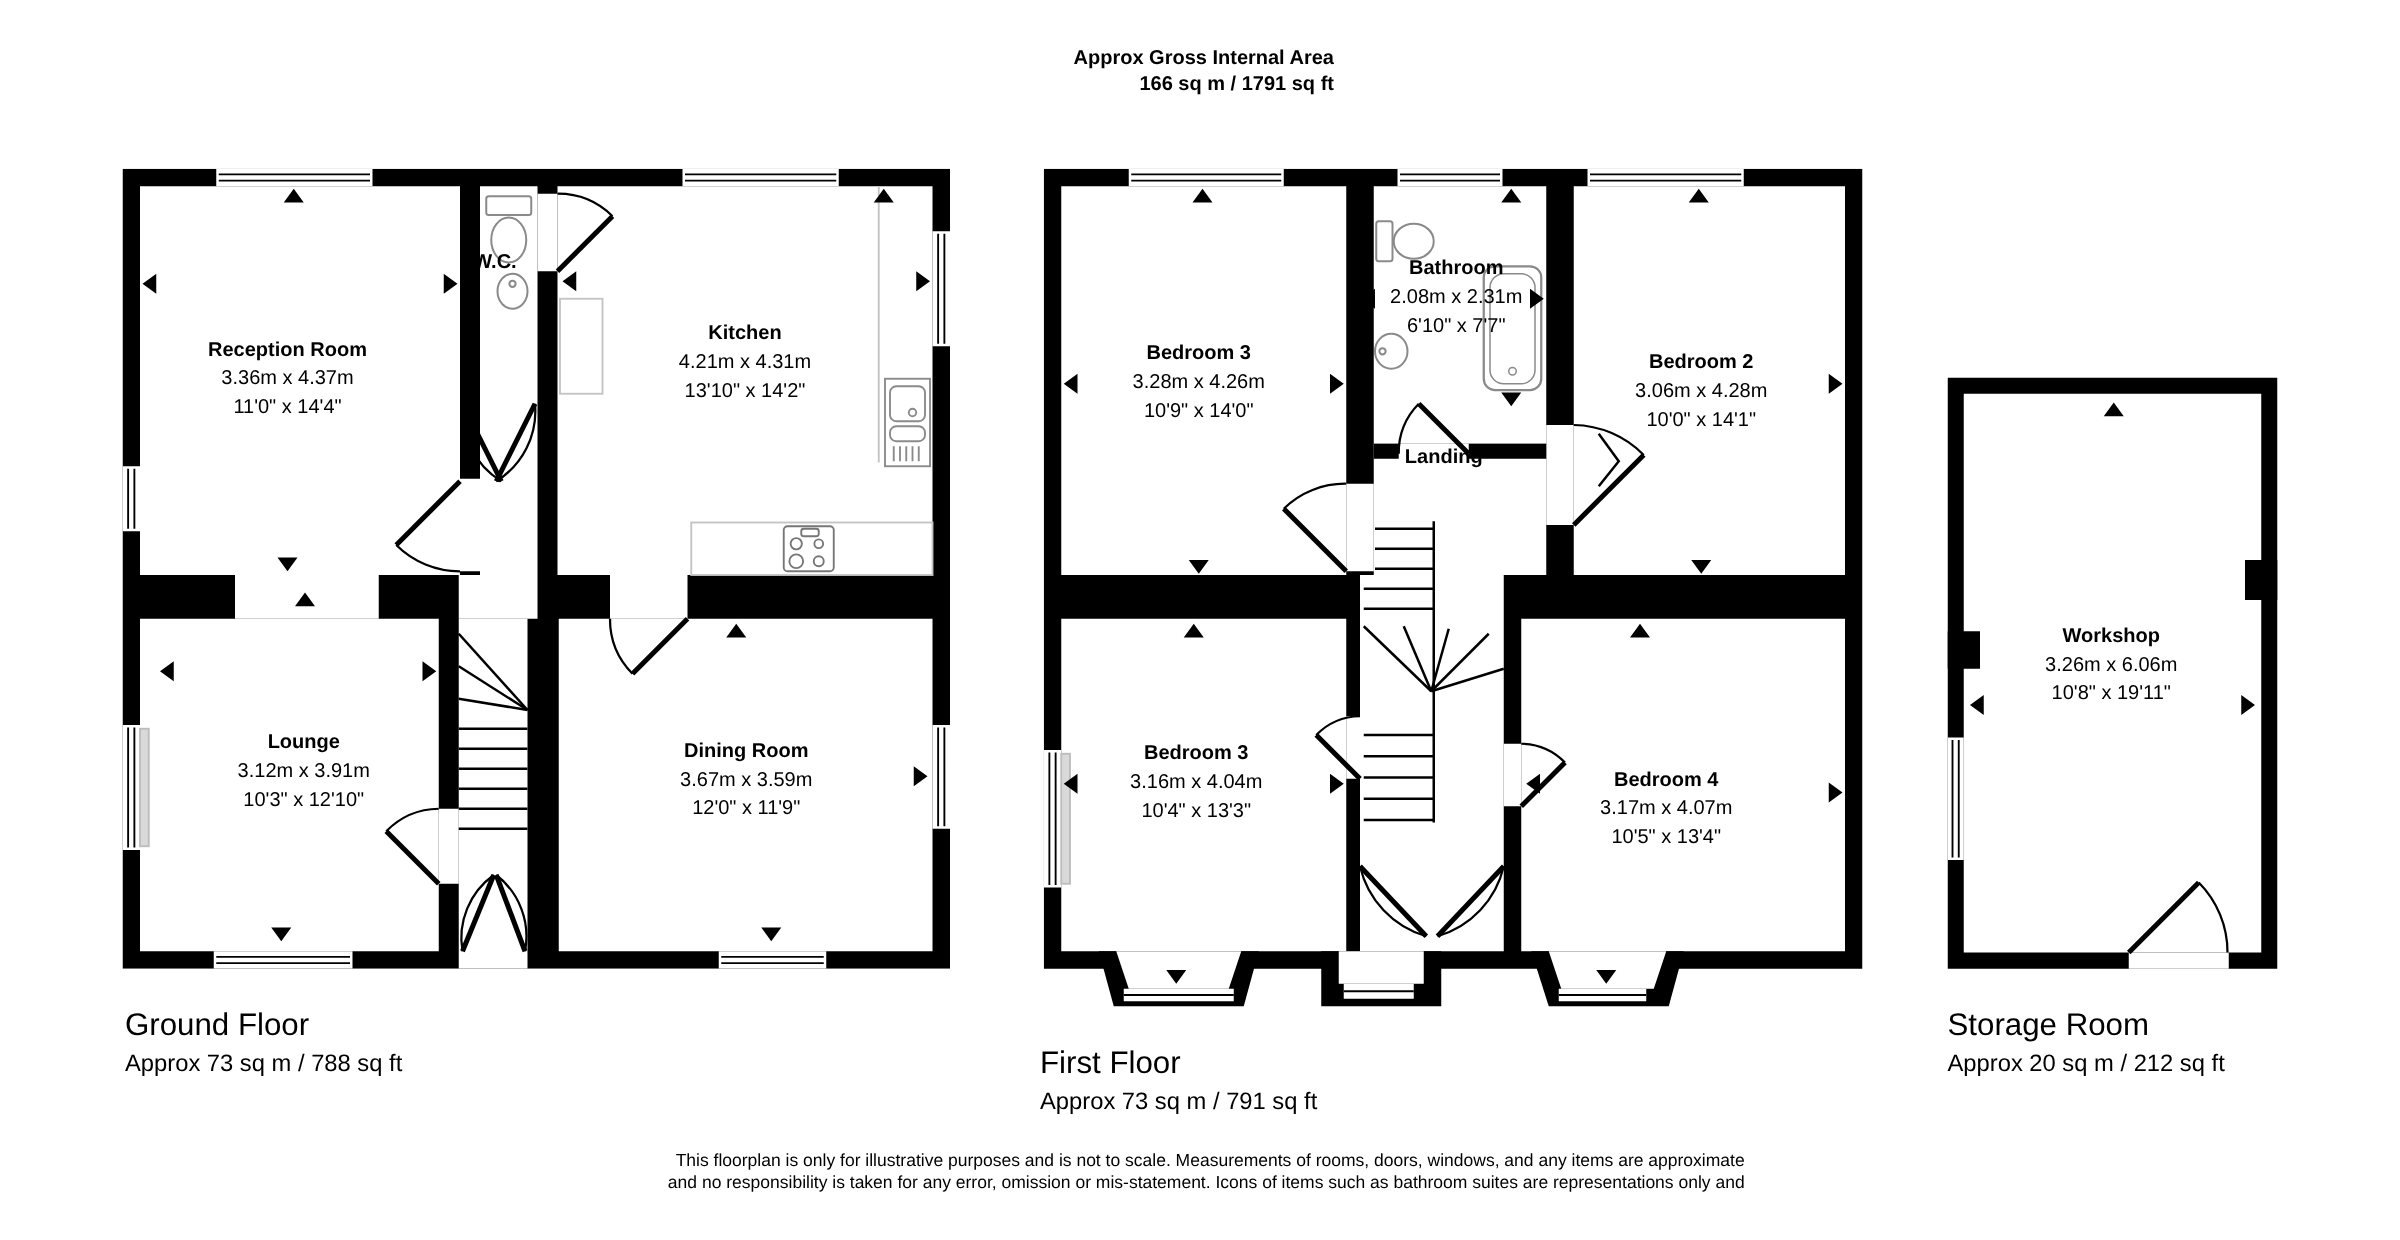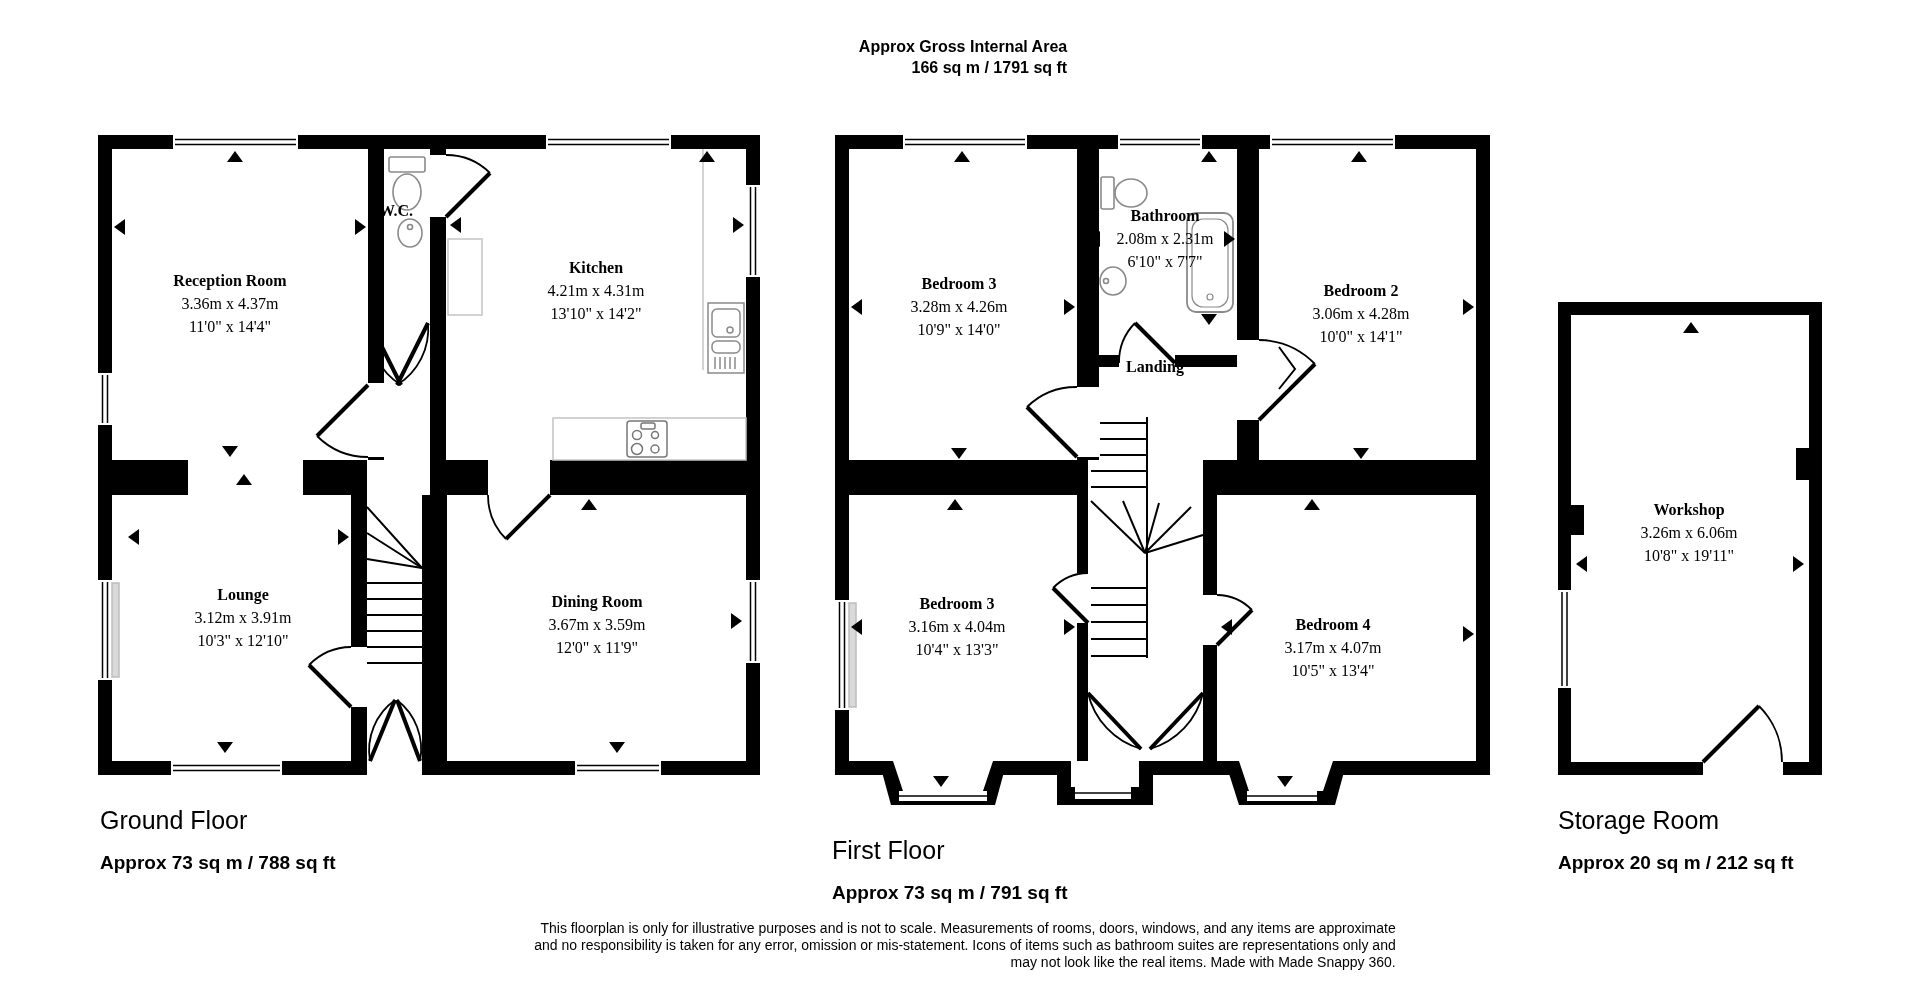--- a/index.html
+++ b/index.html
@@ -2,25 +2,25 @@
 <html><head>
 <meta charset="utf-8">
 <style>
   html,body{margin:0;padding:0;background:#fff;}
   #page{position:relative;width:1920px;height:992px;background:#ffffff;overflow:hidden;
         font-family:"Liberation Sans", sans-serif;color:#000;}
   .plan{position:absolute;}
   .title-block{position:absolute;left:963px;top:36px;transform:translateX(-50%);
                text-align:right;font-weight:bold;font-size:16px;line-height:21px;white-space:nowrap;}
   .room-label{position:absolute;transform:translate(-50%,-50%);text-align:center;
-              font-size:16px;line-height:23px;white-space:nowrap;font-family:Liberation Serif, serif;}
+              font-size:16px;line-height:23px;white-space:nowrap;}
   .room-label .rn{font-weight:bold;}
   .floor-label{position:absolute;white-space:nowrap;}
   .floor-label .fl-name{font-size:25px;font-weight:normal;}
-  .floor-label .fl-area{font-size:19px;font-weight:bold;margin-top:17px;}
+  .floor-label .fl-area{font-size:19px;font-weight:normal;margin-top:6px;}
   .disclaimer{position:absolute;left:965px;top:920px;transform:translateX(-50%);
               text-align:right;font-size:14px;line-height:17px;white-space:nowrap;}
   svg{display:block;}
 </style>
 </head>
 <body>
 
 <div id="page">
 
   <div class="title-block">
@@ -362,16 +362,15 @@
     <div class="fl-area">Approx 73 sq m / 791 sq ft</div>
   </div>
   <div class="floor-label" style="left:1558px;top:806px">
     <div class="fl-name">Storage Room</div>
     <div class="fl-area">Approx 20 sq m / 212 sq ft</div>
   </div>
 
   <div class="disclaimer">
     <div>This floorplan is only for illustrative purposes and is not to scale. Measurements of rooms, doors, windows, and any items are approximate</div>
     <div>and no responsibility is taken for any error, omission or mis-statement. Icons of items such as bathroom suites are representations only and</div>
-    <div>may not look like the real items. Made with Made Snappy 360.</div>
   </div>
 
 </div>
 
 </body></html>

